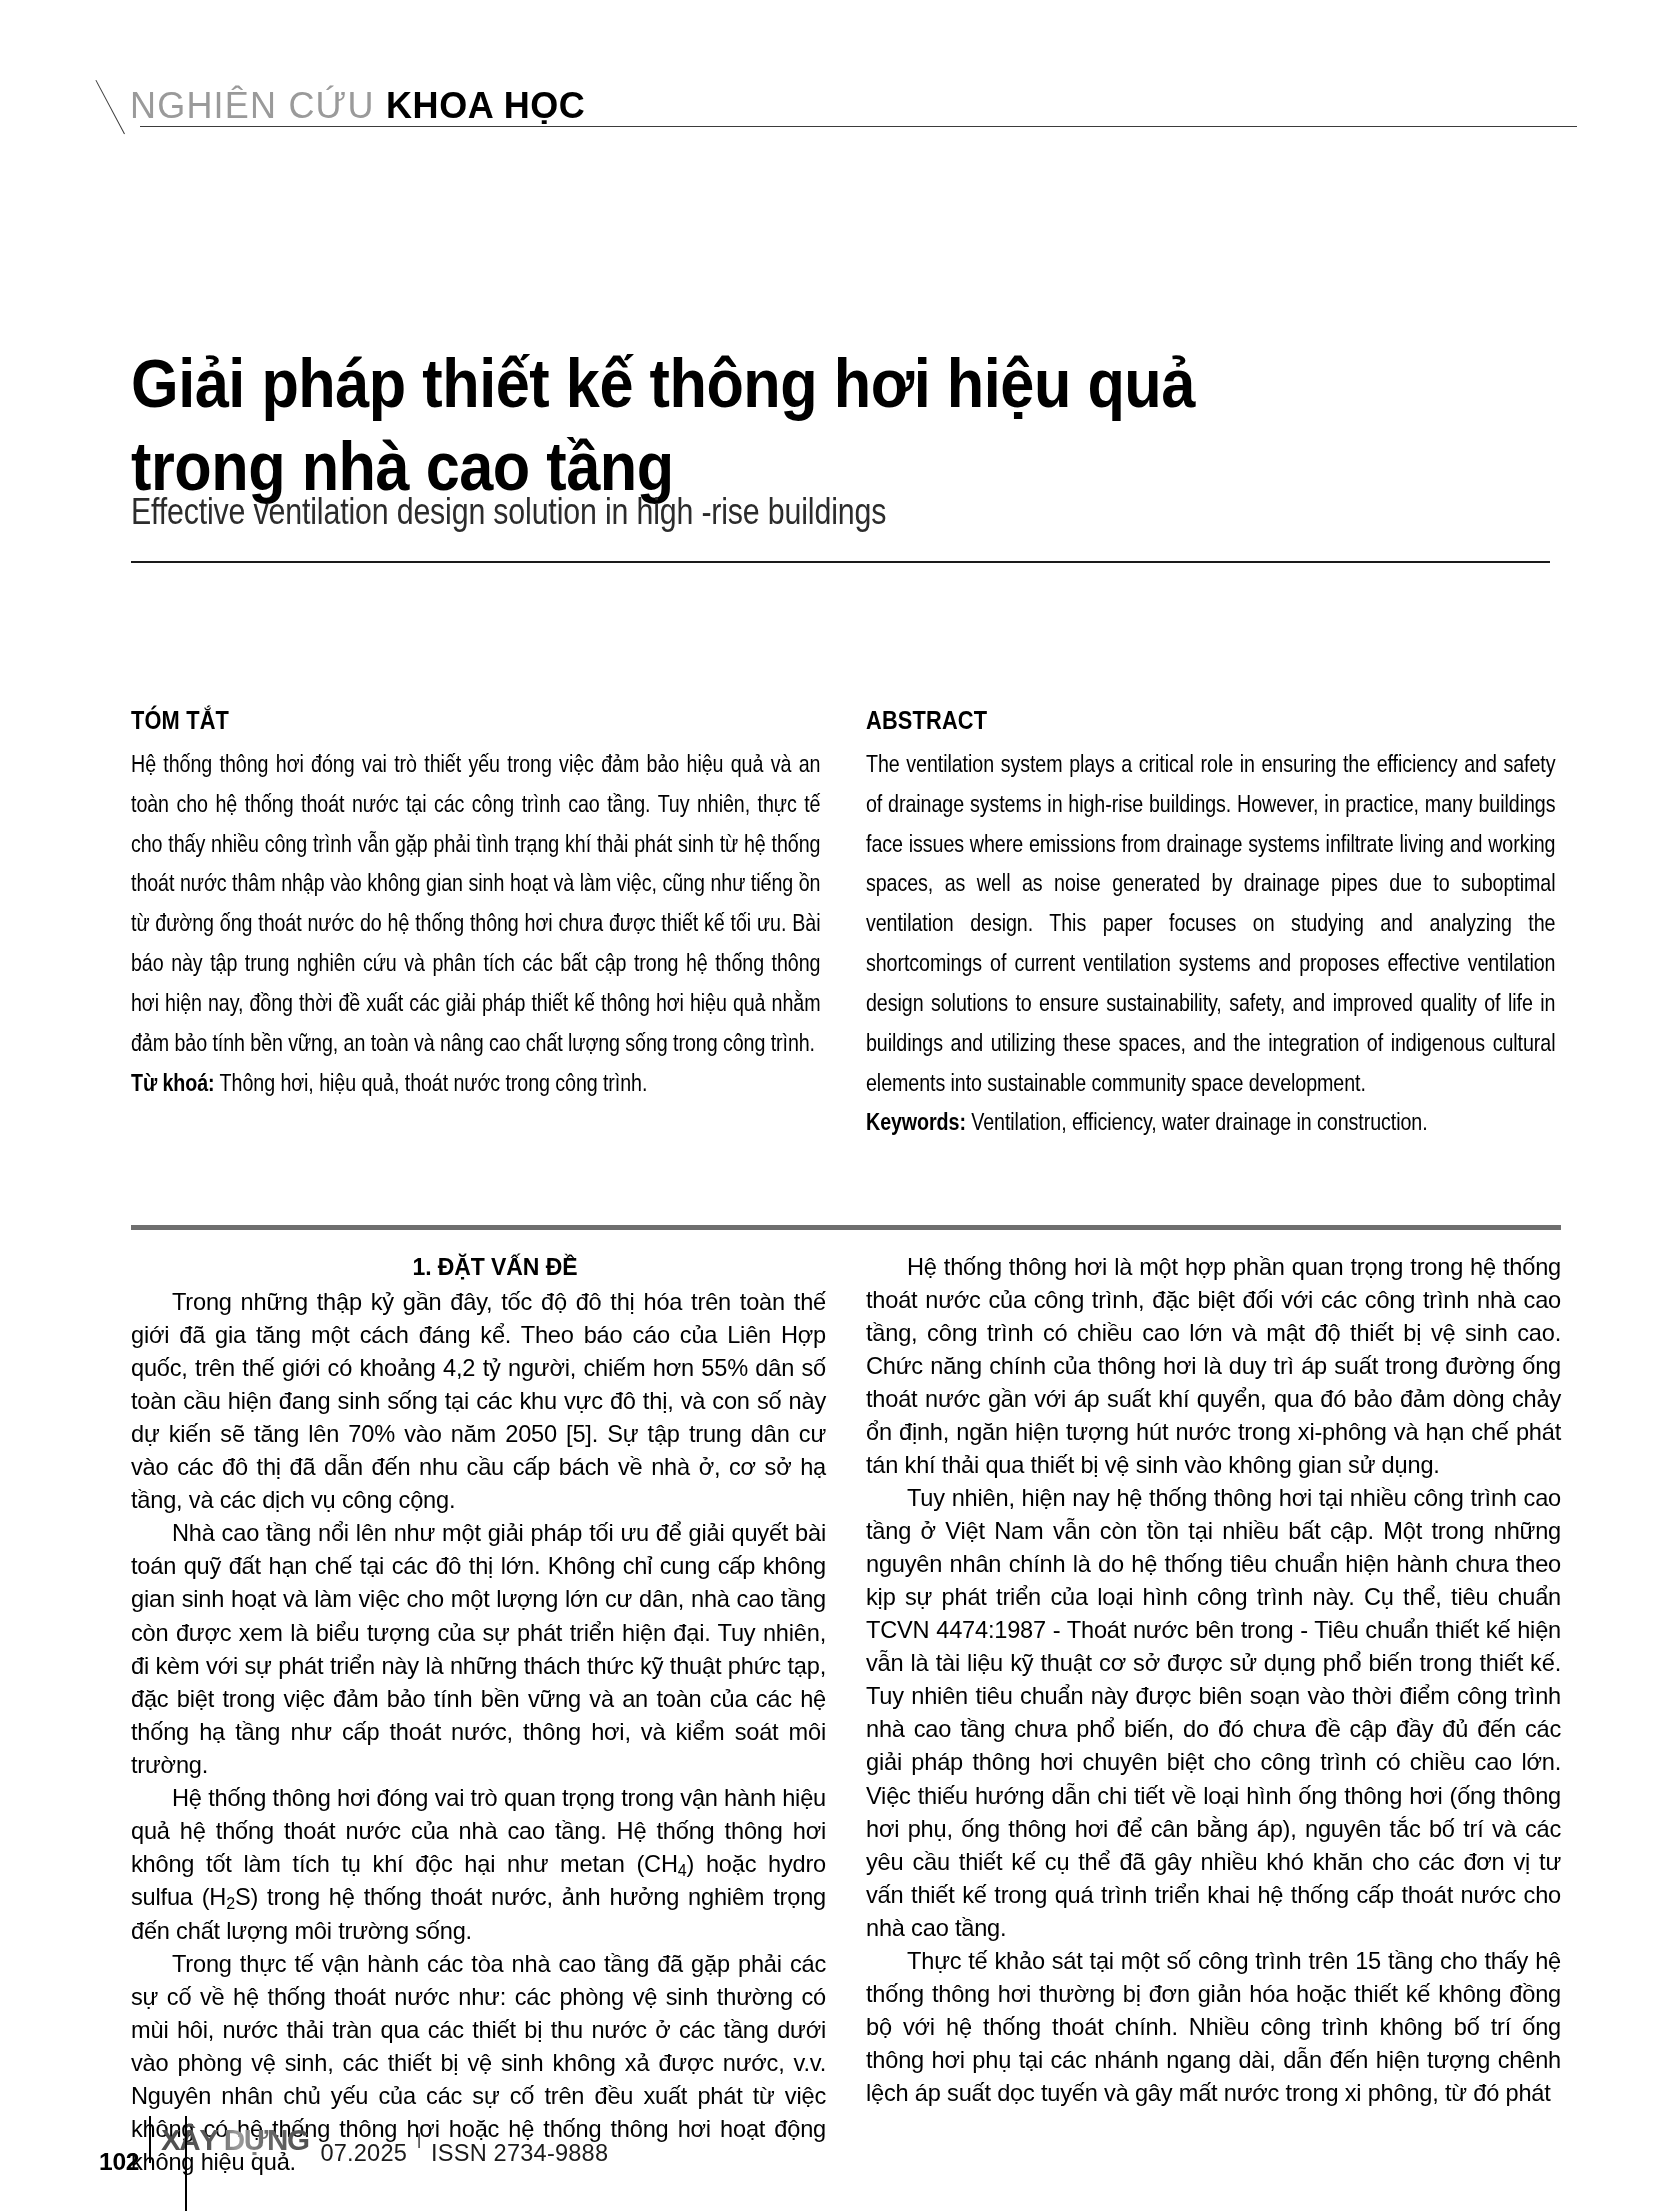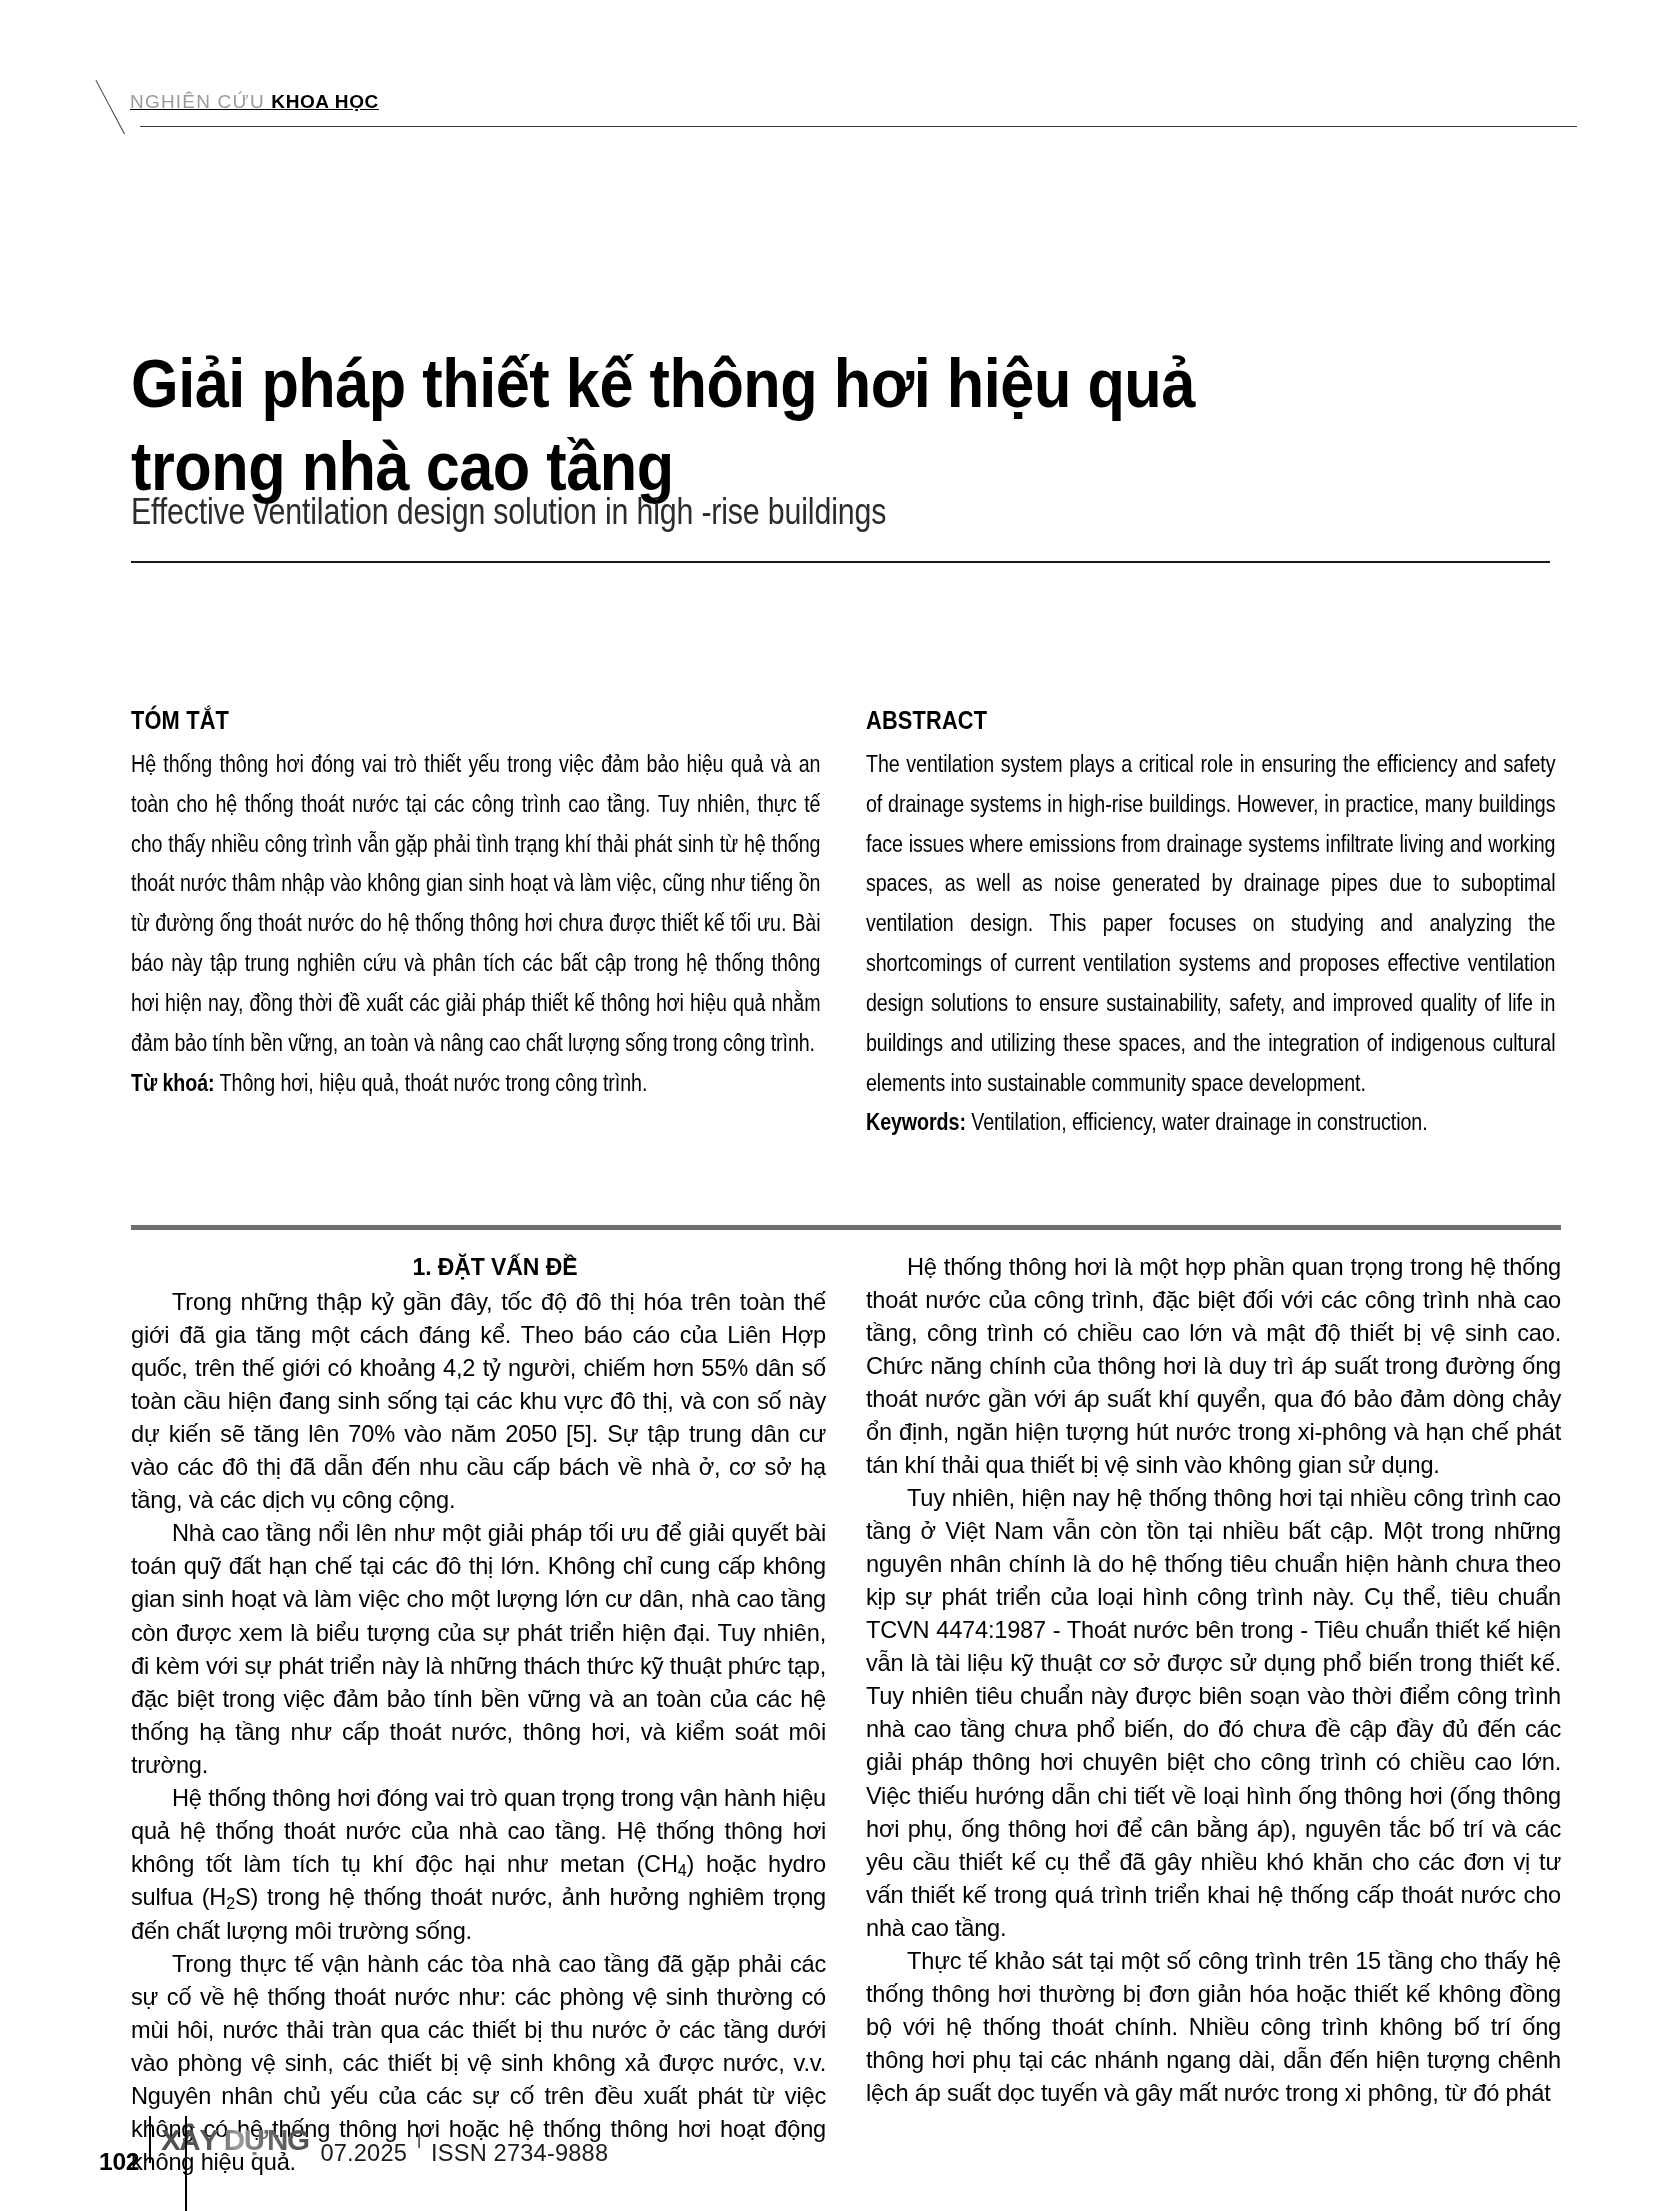--- a/index.html
+++ b/index.html
@@ -48,25 +48,24 @@
     top: 0;
     width: 1px;
     height: 61px;
     background: #3b3b3b;
     transform: rotate(-28deg);
     transform-origin: bottom center;
   }
   .masthead-text {
     position: absolute;
     left: 130px;
-    top: 16px;
+    top: 10px;
     white-space: nowrap;
-    font-size: 19px;
+    font-size: 36px;
     letter-spacing: 1.2px;
-    text-decoration: underline;
   }
   .masthead-light {
     color: #9a9a9a;
     font-weight: 400;
     font-stretch: condensed;
   }
   .masthead-bold {
     color: #000000;
     font-weight: 700;
     letter-spacing: 0.6px;

